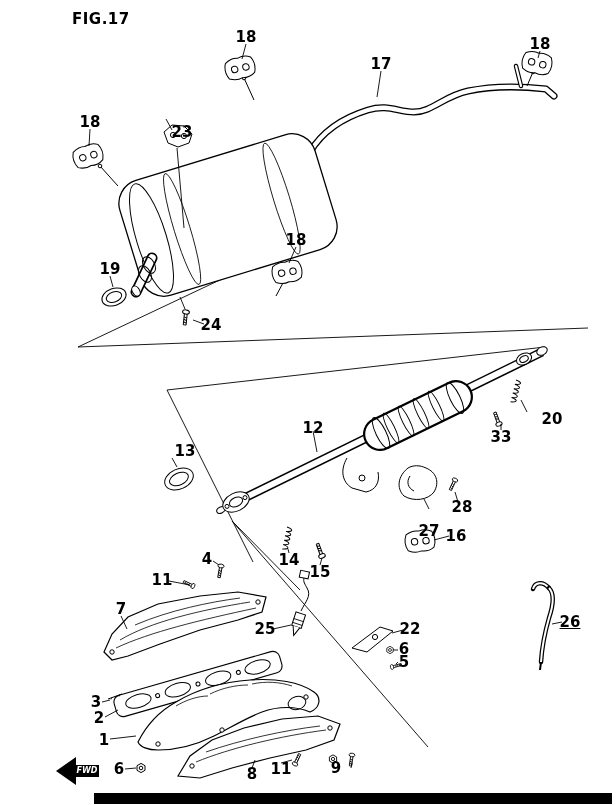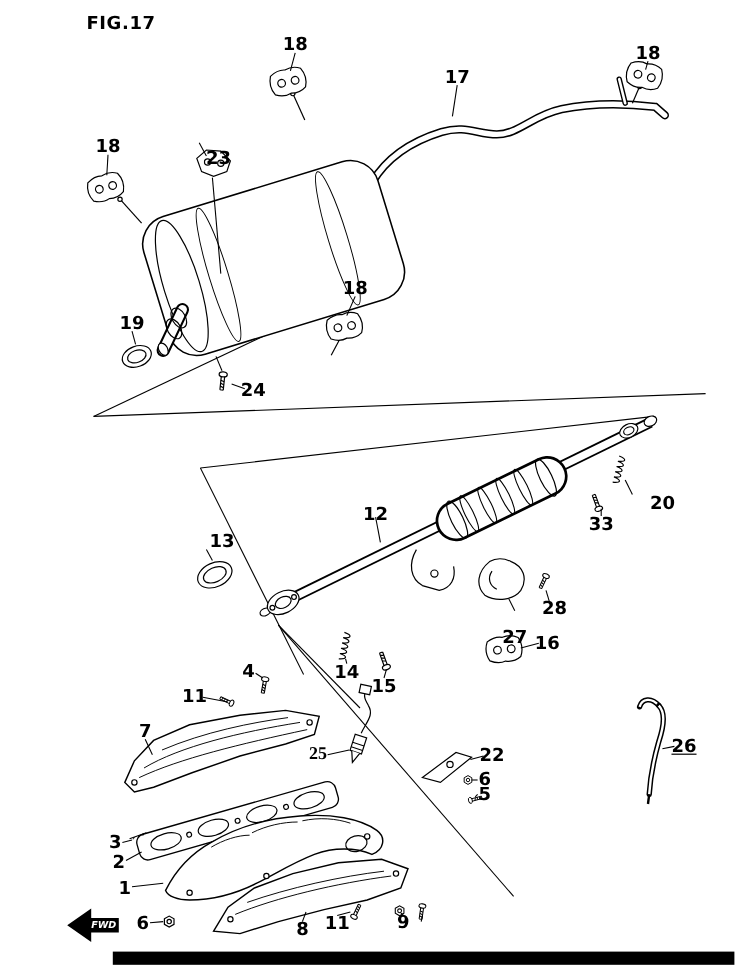--- a/index.html
+++ b/index.html
@@ -5,21 +5,21 @@
   html,body{margin:0;padding:0;background:#ffffff;}
   .canvas{position:relative;width:616px;height:805px;background:#fff;overflow:hidden;
           font-family:"DejaVu Sans",sans-serif;}
   .canvas svg{position:absolute;left:0;top:0;}
   .fig-title{position:absolute;left:72px;top:10px;font-weight:bold;font-size:15px;
              letter-spacing:.5px;color:#000;}
   .watermark{position:absolute;left:148px;top:372px;font-family:"DejaVu Serif",serif;
              font-size:37px;color:#ababab;opacity:.62;letter-spacing:1px;pointer-events:none;}
   .part-label{position:absolute;transform:translate(-50%,-50%);font-weight:bold;
               font-size:15px;color:#000;white-space:nowrap;}
-  .fwd-label{position:absolute;left:76px;top:766px;width:22px;
+  .fwd-label{position:absolute;left:76px;top:766px;width:22px;text-align:center;
              font-size:8px;font-weight:bold;font-style:italic;color:#fff;}
 </style>
 </head>
 <body>
 
 <div class="canvas">
 
   <svg width="616" height="805" viewBox="0 0 616 805">
     <defs>
       <g id="hanger">
@@ -280,21 +280,21 @@
       <span class="part-label" style="left: 552px; top: 419px;">20</span>
       <span class="part-label" style="left: 501px; top: 437px;">33</span>
       <span class="part-label" style="left: 462px; top: 507px;">28</span>
       <span class="part-label" style="left: 429px; top: 516px; margin-top: 15px;">27</span>
       <span class="part-label" style="left: 456px; top: 536px;">16</span>
       <span class="part-label" style="left: 289px; top: 560px;">14</span>
       <span class="part-label" style="left: 320px; top: 572px;">15</span>
       <span class="part-label" style="left: 207px; top: 559px;">4</span>
       <span class="part-label" style="left: 162px; top: 580px;">11</span>
       <span class="part-label" style="left: 121px; top: 609px;">7</span>
-      <span class="part-label" style="left: 265px; top: 629px; font-family: Liberation Serif, serif;">25</span>
+      <span class="part-label" style="left: 265px; top: 629px;">25</span>
       <span class="part-label" style="left: 410px; top: 629px;">22</span>
       <span class="part-label" style="left: 570px; top: 622px; text-decoration: underline;">26</span>
       <span class="part-label" style="left: 404px; top: 649px;">6</span>
       <span class="part-label" style="left: 404px; top: 662px;">5</span>
       <span class="part-label" style="left: 96px; top: 702px;">3</span>
       <span class="part-label" style="left: 99px; top: 718px;">2</span>
       <span class="part-label" style="left: 104px; top: 740px;">1</span>
       <span class="part-label" style="left: 119px; top: 769px;">6</span>
       <span class="part-label" style="left: 252px; top: 774px;">8</span>
       <span class="part-label" style="left: 281px; top: 769px;">11</span>

